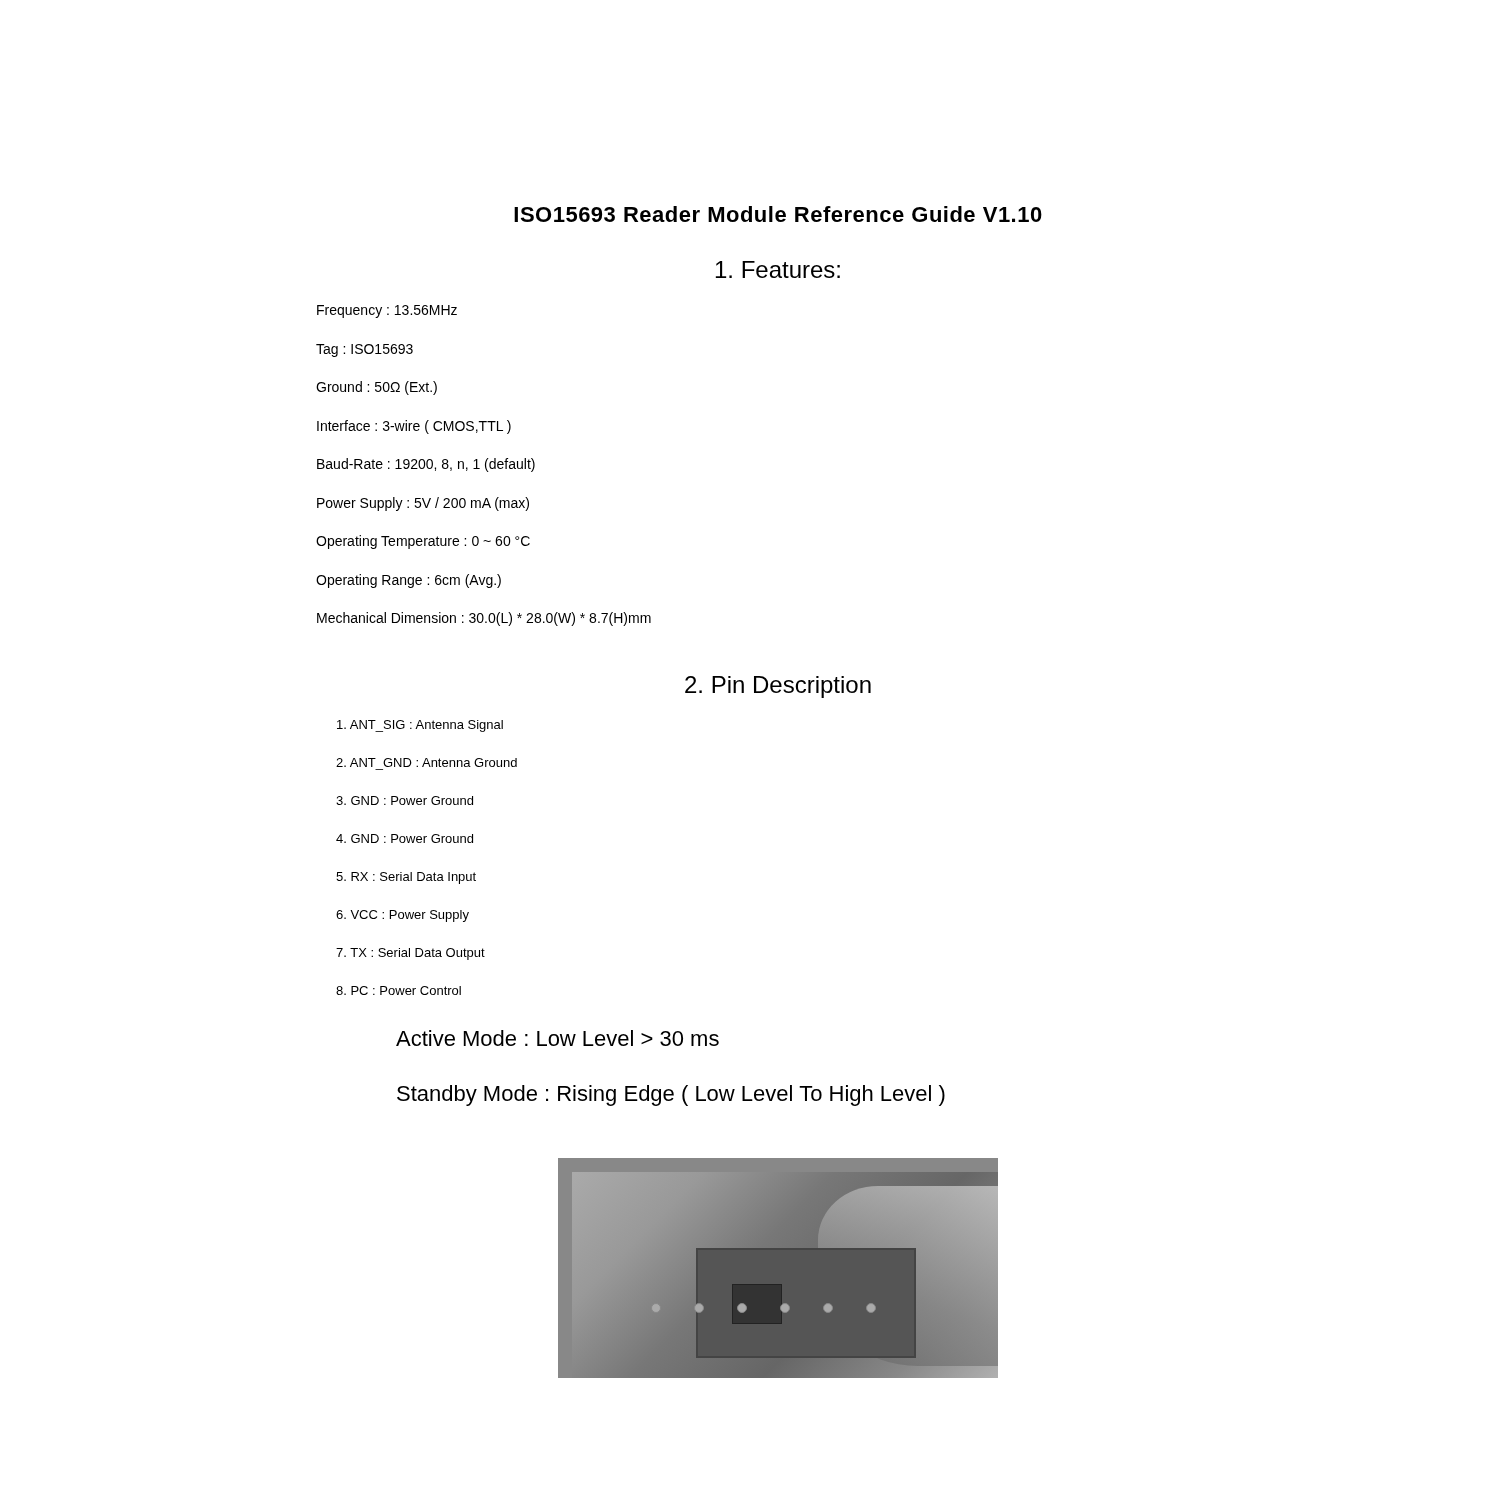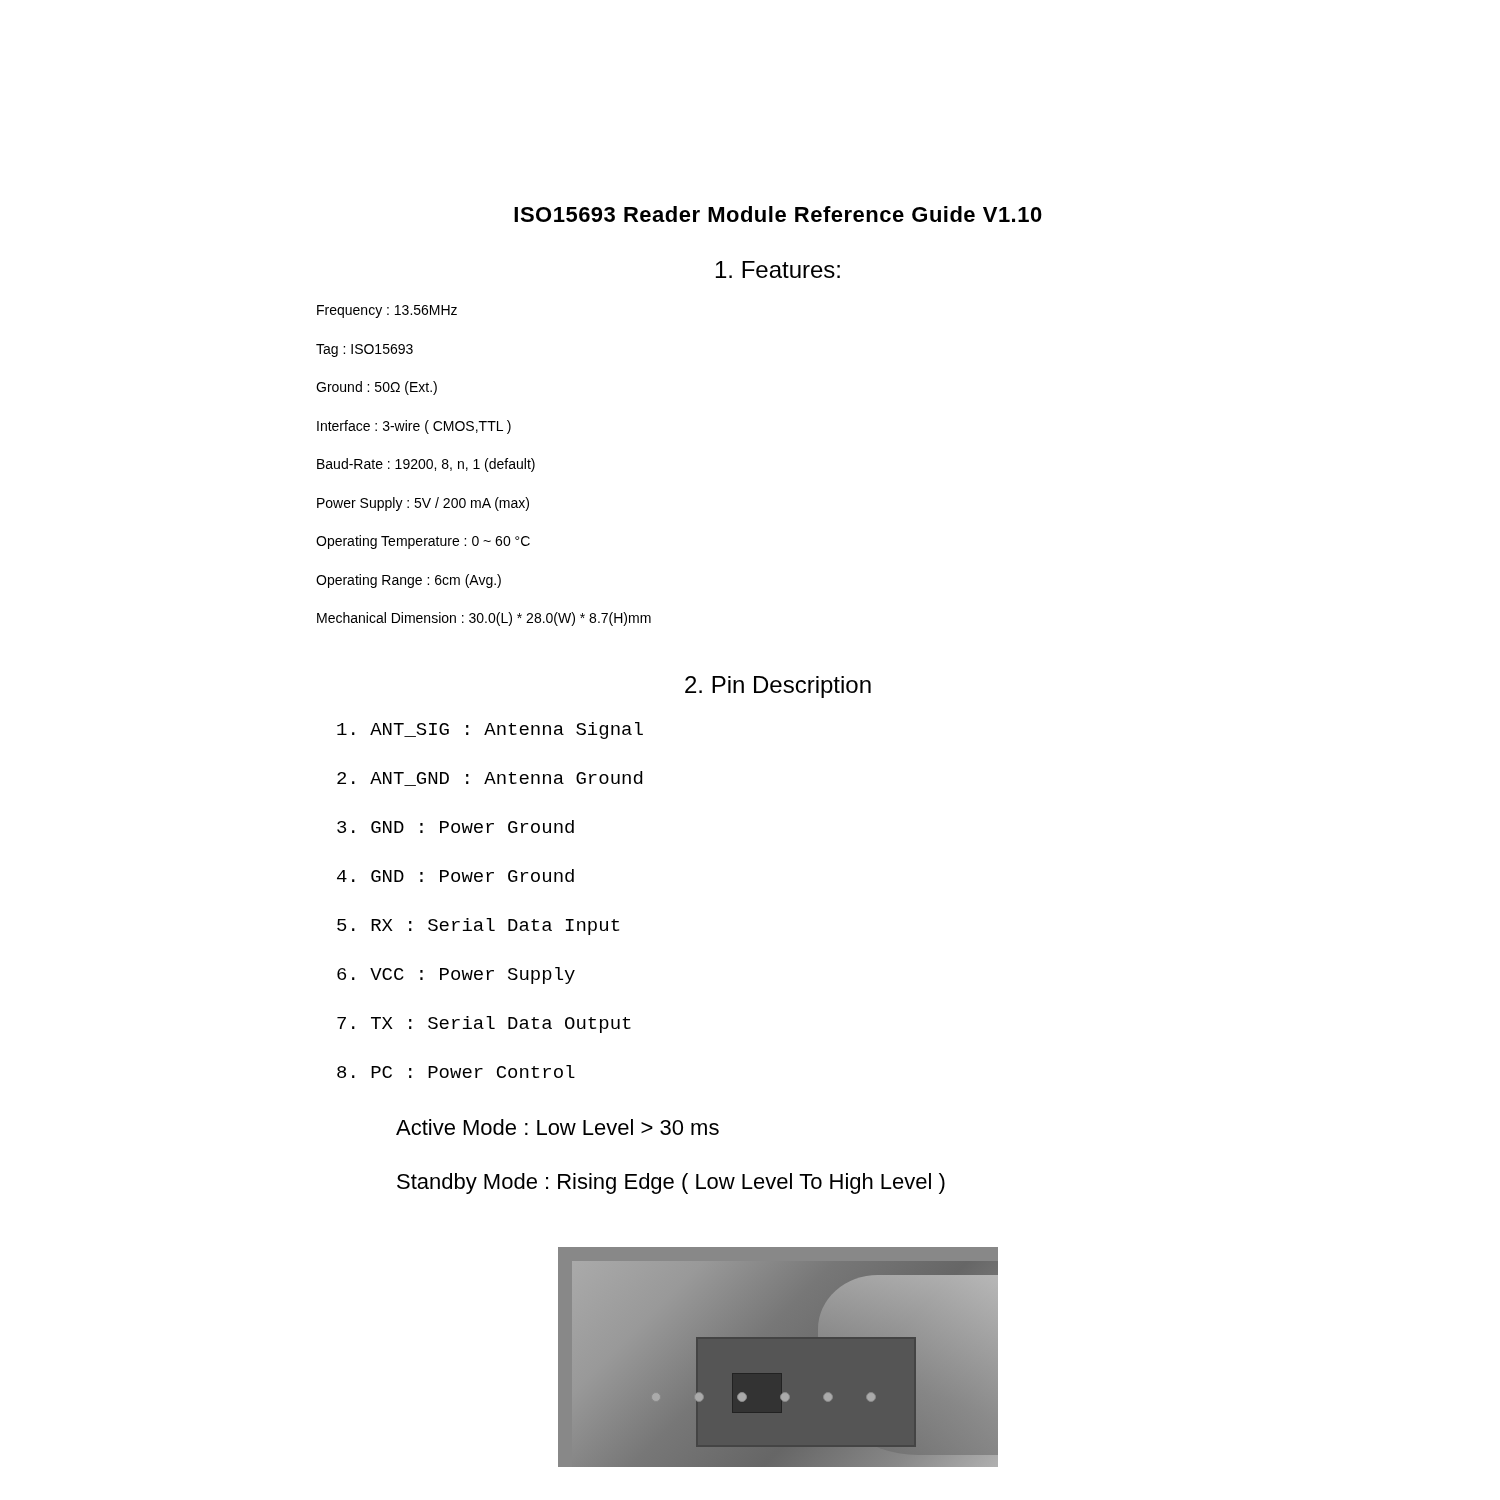--- a/index.html
+++ b/index.html
@@ -48,23 +48,23 @@
     .pin-section {
       margin-bottom: 30px;
     }
 
     .pin-list {
       margin-left: 100px;
       margin-bottom: 16px;
     }
 
     .pin-list p {
-      font-size: 19px;
+      font-size: 13px;
       line-height: 1.85;
-      font-family: Liberation Mono, monospace;
+      font-family: Liberation Sans, sans-serif;
     }
 
     .pc-sublist {
       margin-left: 160px;
     }
 
     .pc-sublist p {
       font-size: 22px;
       line-height: 1.85;
       font-family: Arial, sans-serif;

